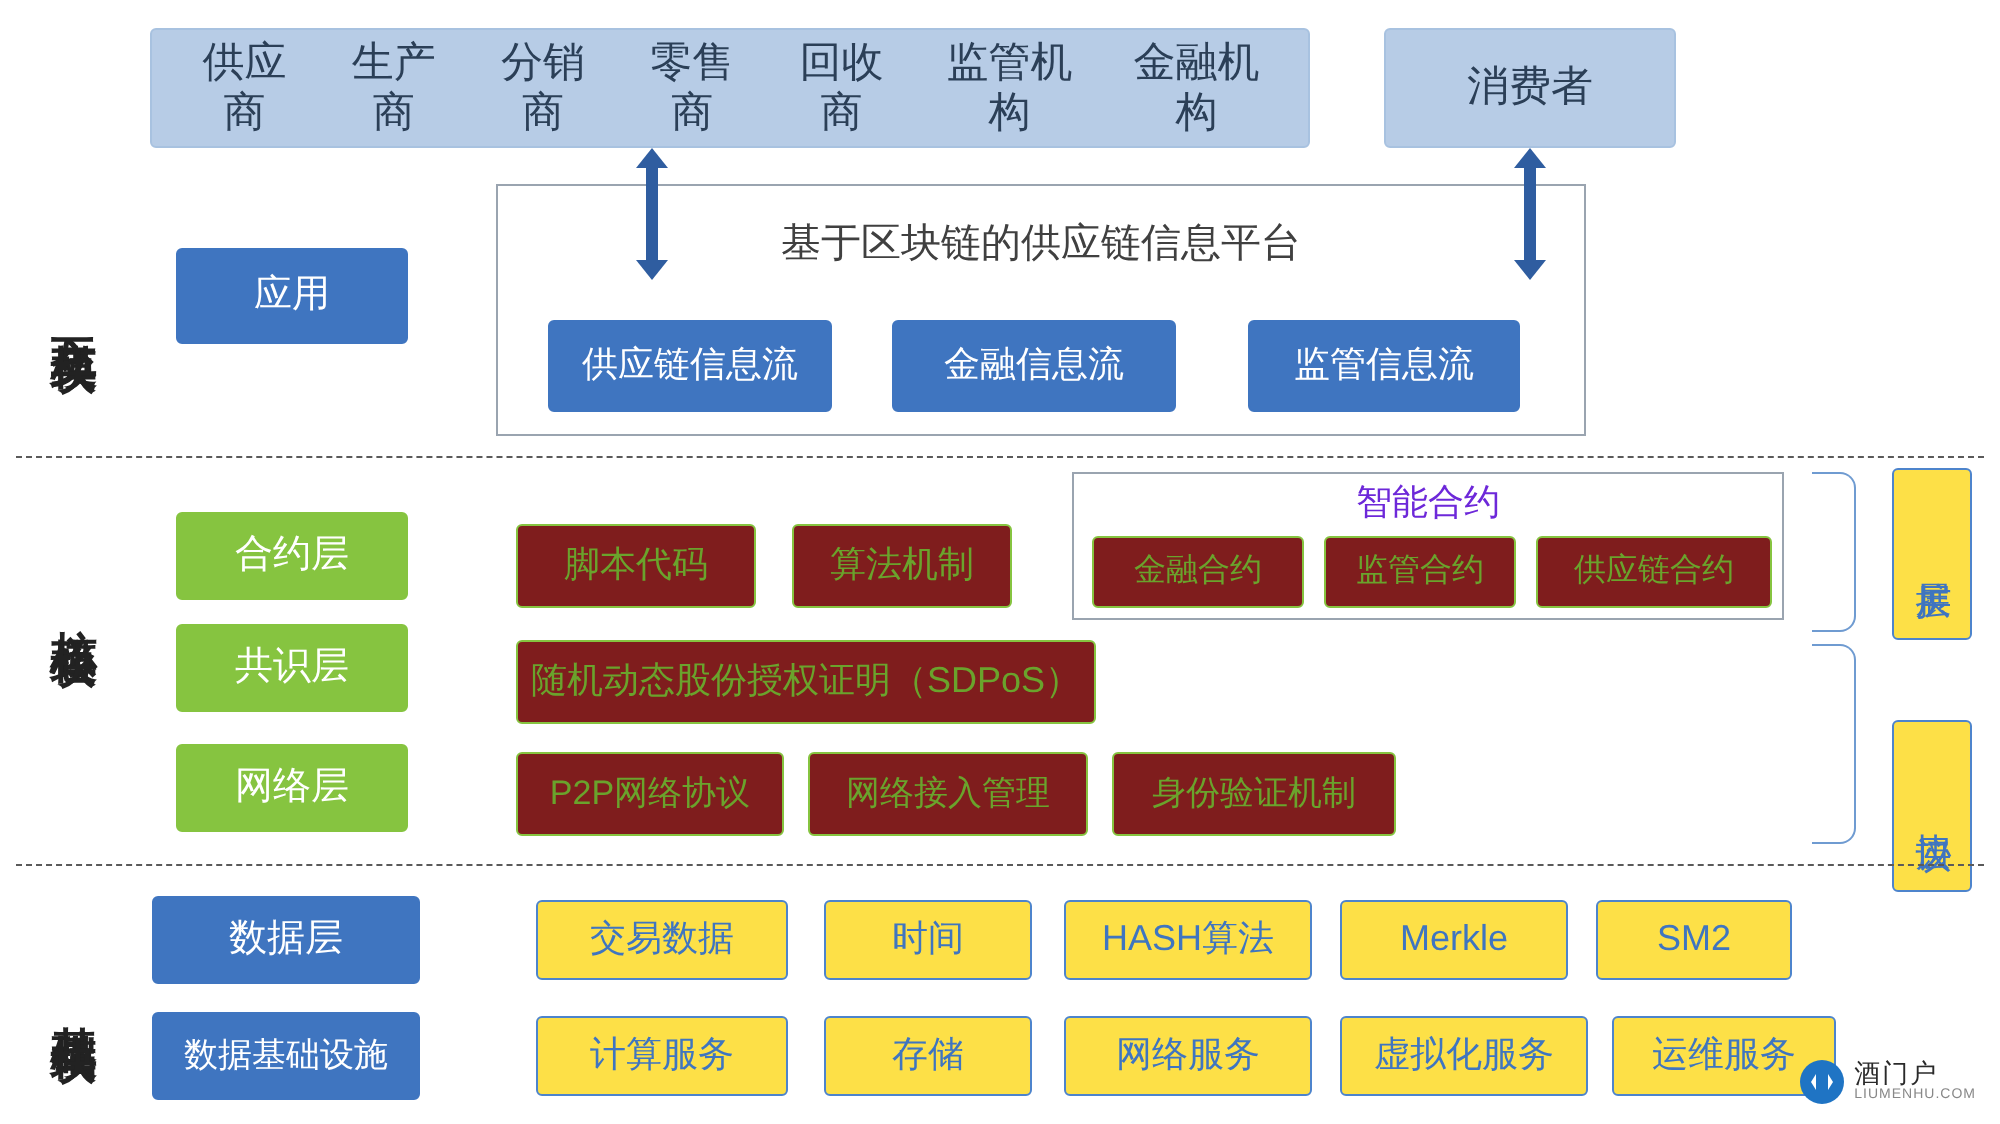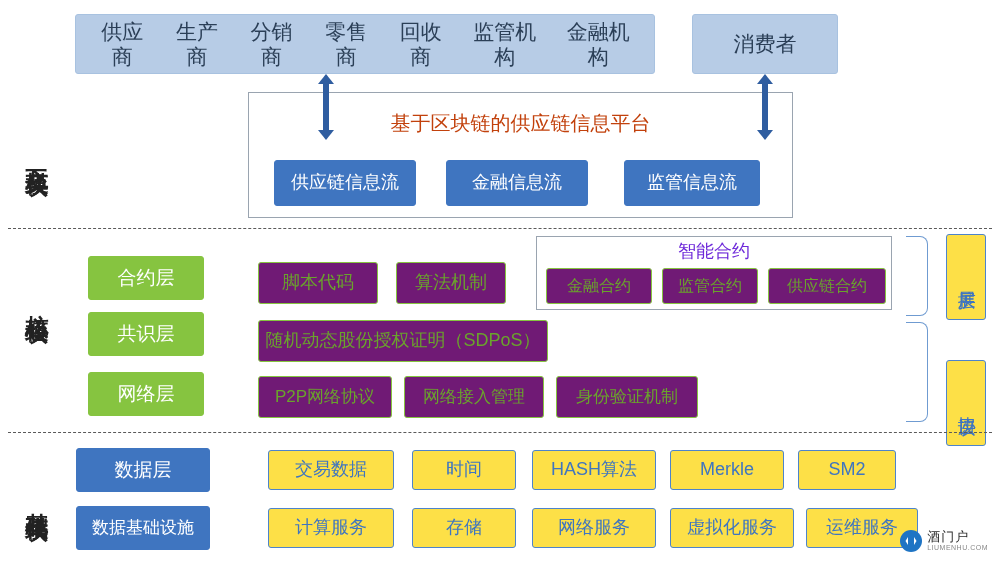--- a/index.html
+++ b/index.html
@@ -44,21 +44,21 @@
     background: #fde047;
     color: #3f75c0;
     border: 1.5px solid #4d84cc;
   }
   .green-fill {
     background: #86c440;
     color: #ffffff;
     border: 1px solid #86c440;
   }
   .green-outline {
-    background: #701a75;
+    background: #7f1d1d;
     color: #6aa32c;
     border: 1.5px solid #86c440;
   }
   .panel {
     background: #ffffff;
     border: 1px solid #9aa4b0;
   }
 
   
   .module-label {
@@ -130,24 +130,27 @@
   <div class="abs module-label" style="left:18px; top:88px; width:40px; height:130px;">
     <span>交互模块</span>
   </div>
   <div class="abs module-label" style="left:18px; top:250px; width:40px; height:100px;">
     <span>核心模块</span>
   </div>
   <div class="abs module-label" style="left:18px; top:448px; width:40px; height:100px;">
     <span>基础模块</span>
   </div>
 
+  <div class="abs box blue-fill" style="left:88px; top:124px; width:116px; height:48px; font-size:19px;">
+    <span>应用</span>
+  </div>
 
   <div class="abs panel" style="left:248px; top:92px; width:545px; height:126px;"></div>
 
-  <div class="abs" style="left:248px; top:108px; width:545px; height:30px; display:flex; align-items:center; justify-content:center; font-size:20px; color:#c2410c;">
+  <div class="abs" style="left:248px; top:108px; width:545px; height:30px; display:flex; align-items:flex-start; justify-content:center; font-size:20px; color:#404040;">
     <span>基于区块链的供应链信息平台</span>
   </div>
 
   <div class="abs box blue-fill" style="left:274px; top:160px; width:142px; height:46px; font-size:18px;">
     <span>供应链信息流</span>
   </div>
   <div class="abs box blue-fill" style="left:446px; top:160px; width:142px; height:46px; font-size:18px;">
     <span>金融信息流</span>
   </div>
   <div class="abs box blue-fill" style="left:624px; top:160px; width:136px; height:46px; font-size:18px;">

